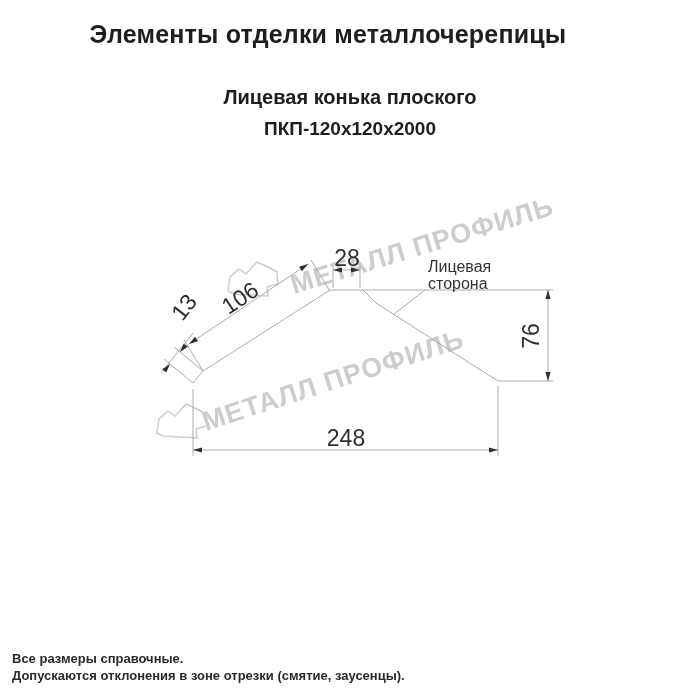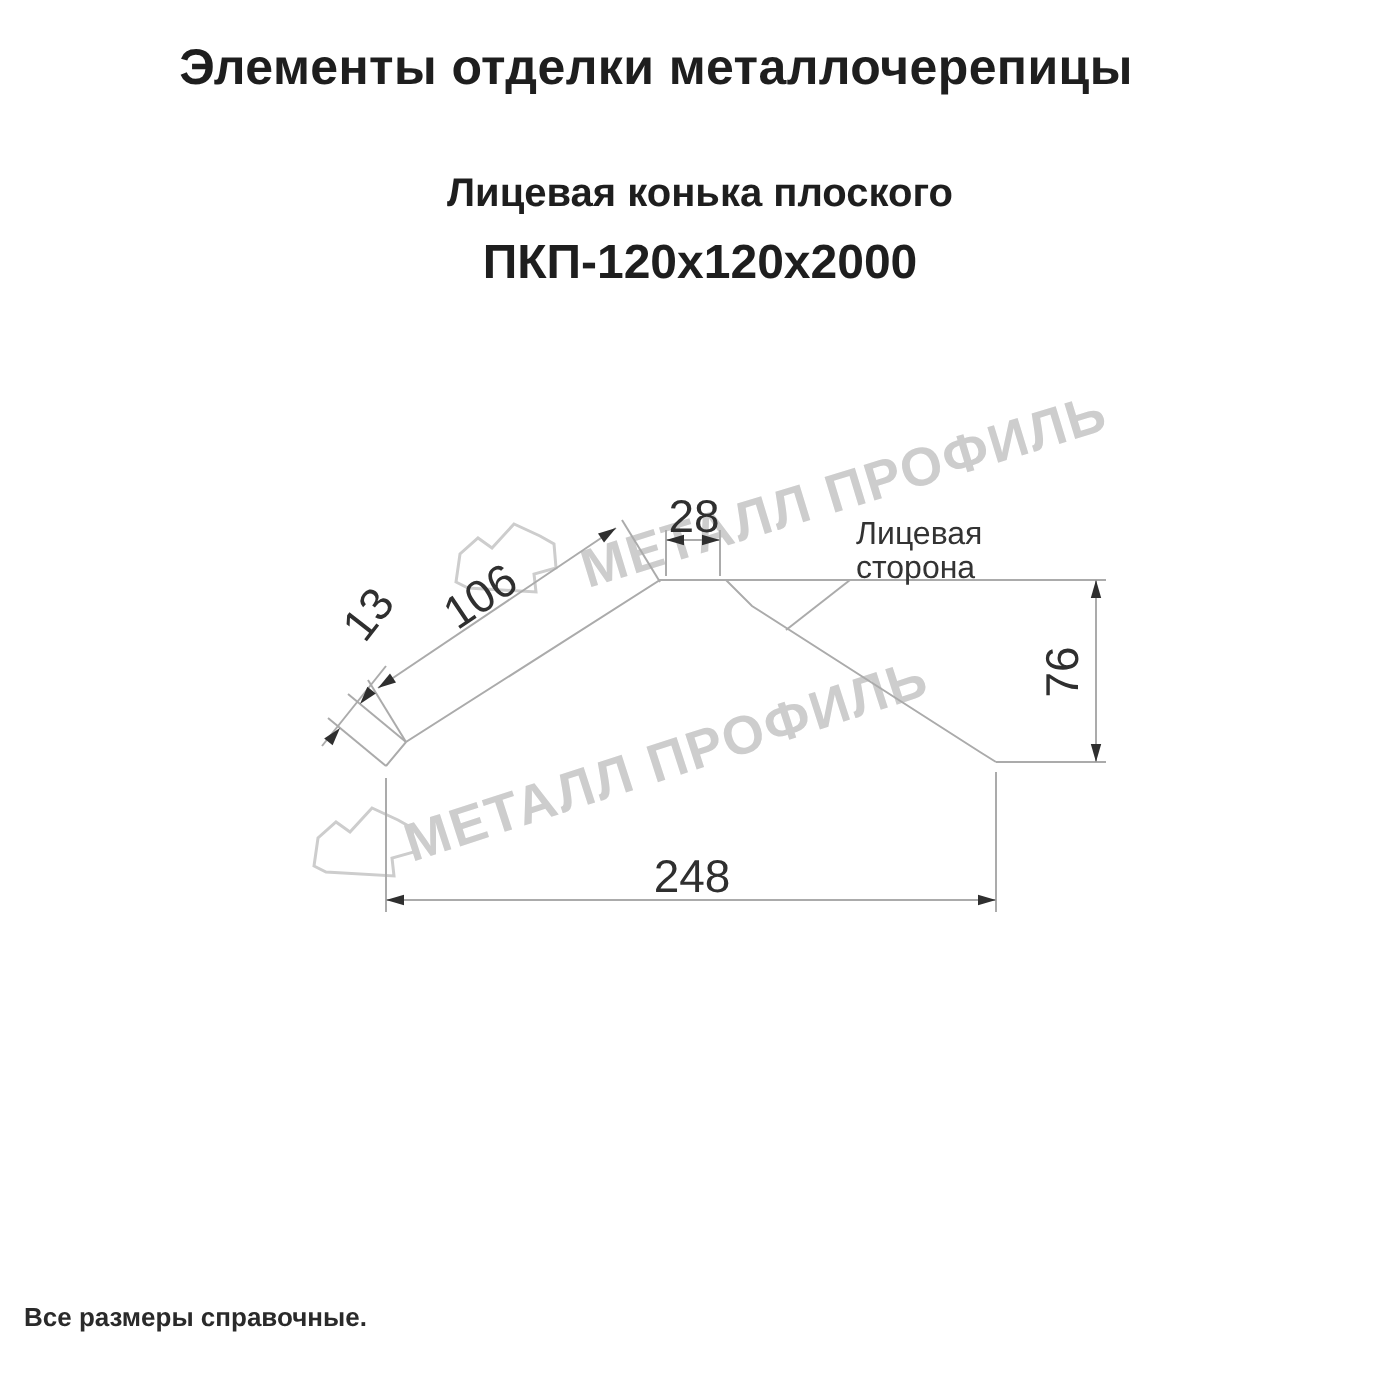--- a/index.html
+++ b/index.html
@@ -10,21 +10,21 @@
   .title-1{
     position:absolute;top:20px;left:0;width:656px;text-align:center;
     font-size:25px;font-weight:bold;color:#1e1e1e;letter-spacing:0.2px;
   }
   .title-2{
     position:absolute;top:86px;left:0;width:700px;text-align:center;
     font-size:20px;font-weight:bold;color:#1e1e1e;
   }
   .title-3{
     position:absolute;top:118px;left:0;width:700px;text-align:center;
-    font-size:24px;font-weight:bold;color:#1e1e1e;
+    font-size:19px;font-weight:bold;color:#1e1e1e;
   }
   .footer{
     position:absolute;left:12px;top:650px;color:#2a2a2a;
     font-size:13px;line-height:17px;font-weight:bold;
   }
   svg{position:absolute;left:0;top:0;}
   svg text{font-family:"Liberation Sans","DejaVu Sans",sans-serif;}
   .thin{stroke:#ababab;stroke-width:1;fill:none;}
   .dimtxt{fill:#2f2f2f;font-size:23px;}
   .lbltxt{fill:#333333;font-size:16px;}
@@ -101,13 +101,14 @@
   </g>
 
   <g>
     <text class="lbltxt" x="428" y="272">Лицевая</text>
     <text class="lbltxt" x="428" y="289">сторона</text>
   </g>
 </svg>
 
 <div class="footer">
   <div>Все размеры справочные.</div>
+  <div>Допускаются отклонения в зоне отрезки (смятие, заусенцы).</div>
 </div>
 
 </body></html>

